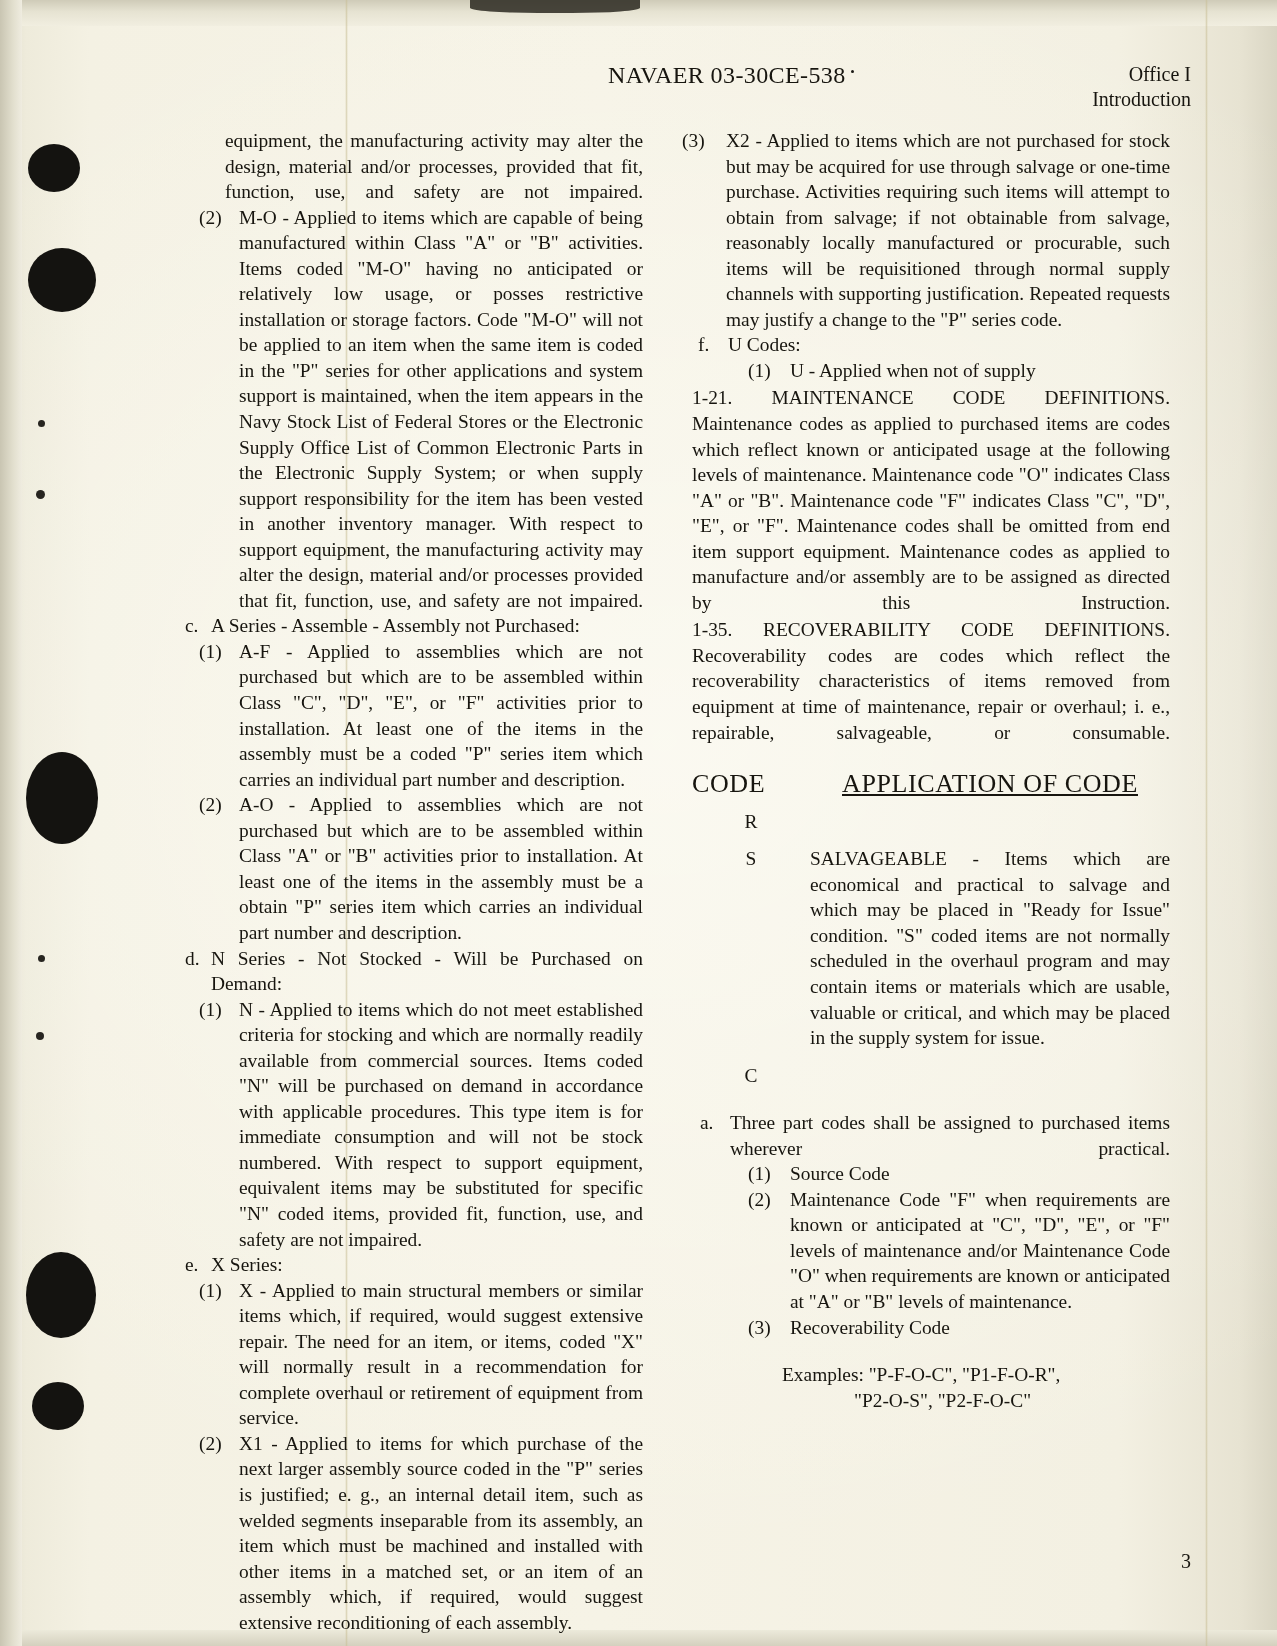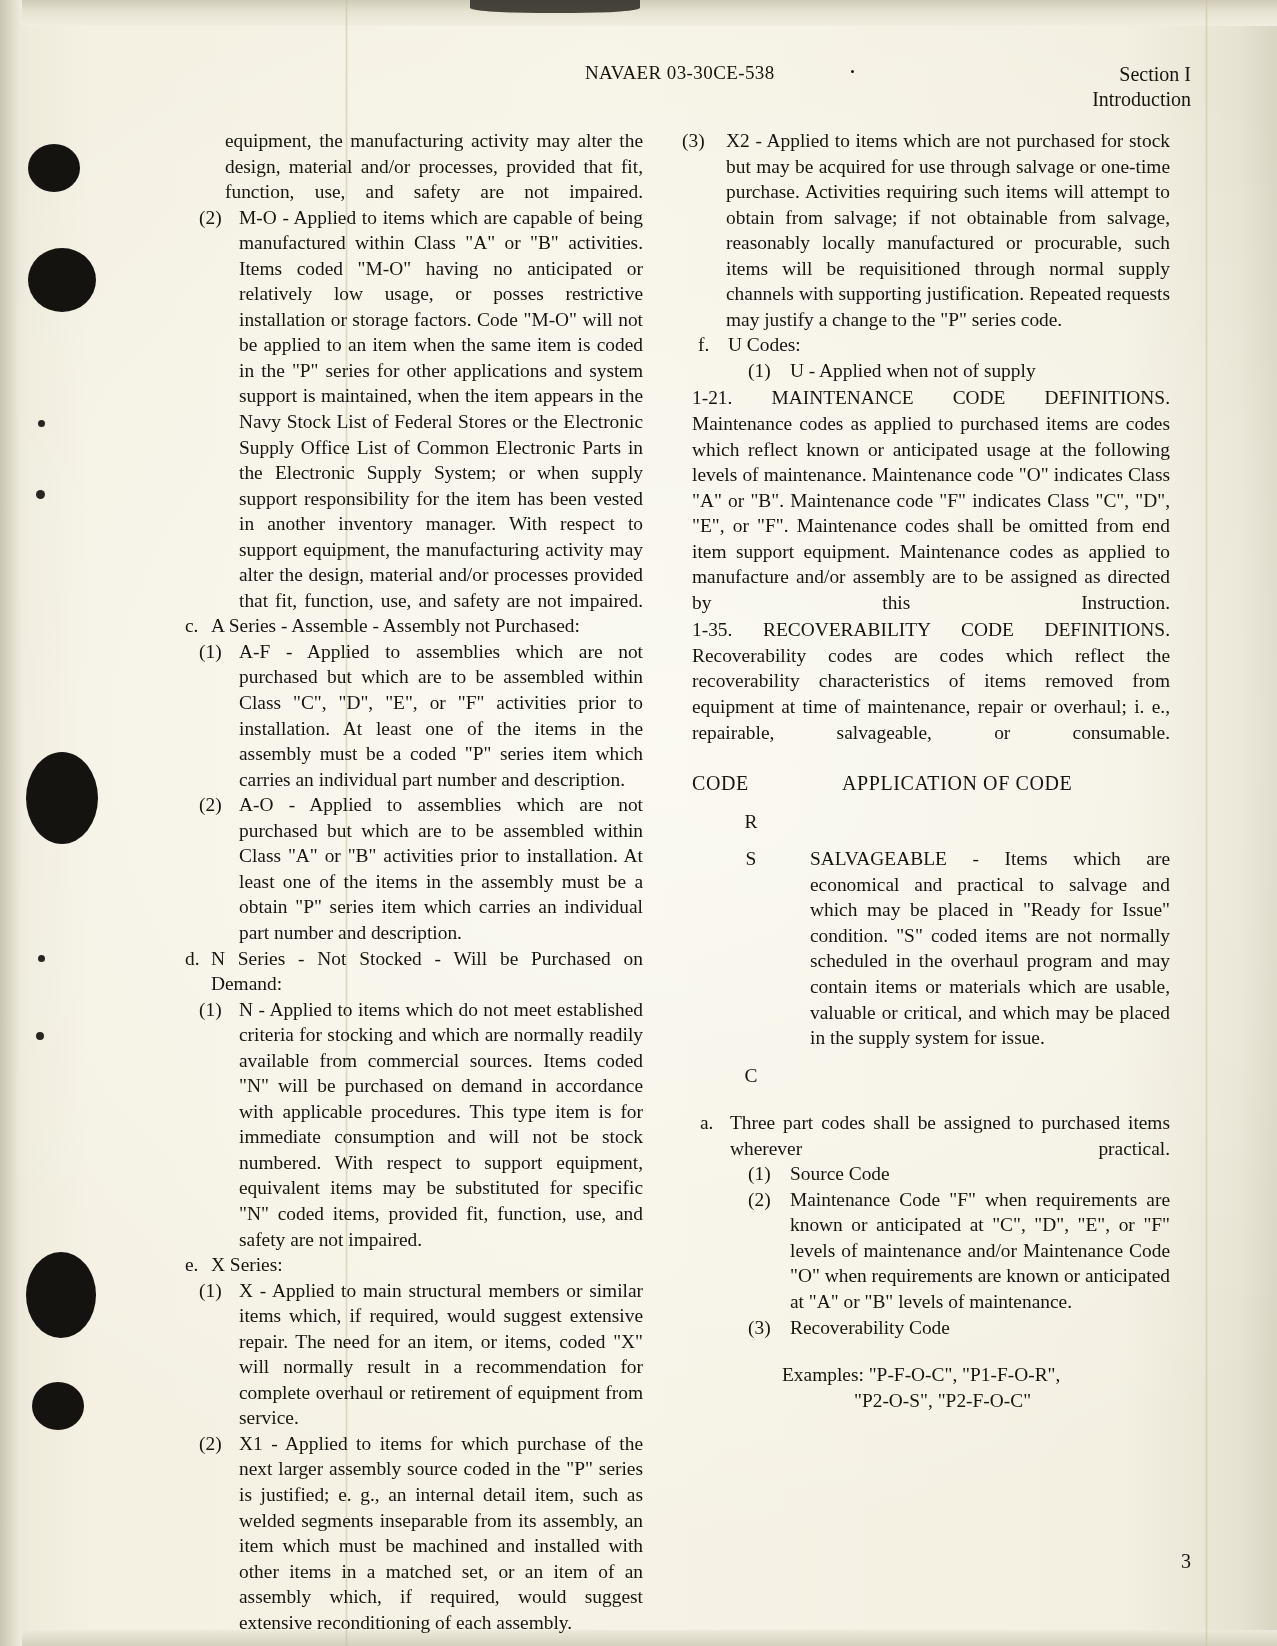--- a/index.html
+++ b/index.html
@@ -83,23 +83,23 @@
   
   .header {
     position: absolute;
     top: 62px;
     left: 0;
     right: 0;
     height: 50px;
   }
   .hdr-doc {
     position: absolute;
-    left: 585px;
+    left: 608px;
     top: 0;
-    font-size: 19px;
+    font-size: 24px;
     letter-spacing: .4px;
     white-space: nowrap;
   }
   .hdr-dot {
     position: absolute;
     left: 851px;
     top: 8px;
     width: 3px; height: 3px;
     background: #1b1915;
     border-radius: 50%;
@@ -165,25 +165,25 @@
   .ind-alpha { margin-left: 0px; }
   .ind-num   { margin-left: 32px; }
 
   .col-right .m-alpha { width: 30px; }
   .col-right .ind-num   { margin-left: 46px; }
 
   
   .code-table { margin-top: 4px; }
   .code-head {
     display: flex;
-    font-size: 20px;
+    font-size: 26px;
     letter-spacing: .6px;
   }
   .code-head .c1 { width: 150px; }
-  .code-head .c2 { flex: 1; }
+  .code-head .c2 { flex: 1; text-decoration: underline; }
   .code-row {
     display: flex;
     align-items: flex-start;
   }
   .code-row .c1 {
     width: 118px;
     text-align: center;
     flex: 0 0 118px;
   }
   .code-row .c2 {
@@ -223,21 +223,21 @@
   <div class="hole" style="left:32px;  top:1382px;width:52px;  height:48px;"></div>
   <div class="speck" style="left:38px;  top:420px; width:7px; height:7px;"></div>
   <div class="speck" style="left:36px;  top:490px; width:9px; height:9px;"></div>
   <div class="speck" style="left:38px;  top:955px; width:7px; height:7px;"></div>
   <div class="speck" style="left:36px;  top:1032px;width:8px; height:8px;"></div>
 
   <div class="header">
     <div class="hdr-doc">NAVAER 03-30CE-538</div>
     <div class="hdr-dot"></div>
     <div class="hdr-section">
-      <div>Section I</div>
+      <div>Office I</div>
       <div>Introduction</div>
     </div>
   </div>
 
   <div class="columns">
 
     <div class="col col-left">
 
       <p class="block lastjust">equipment, the manufacturing activity may alter the design, material and/or processes, provided that fit, function, use, and safety are not impaired.</p>
 

